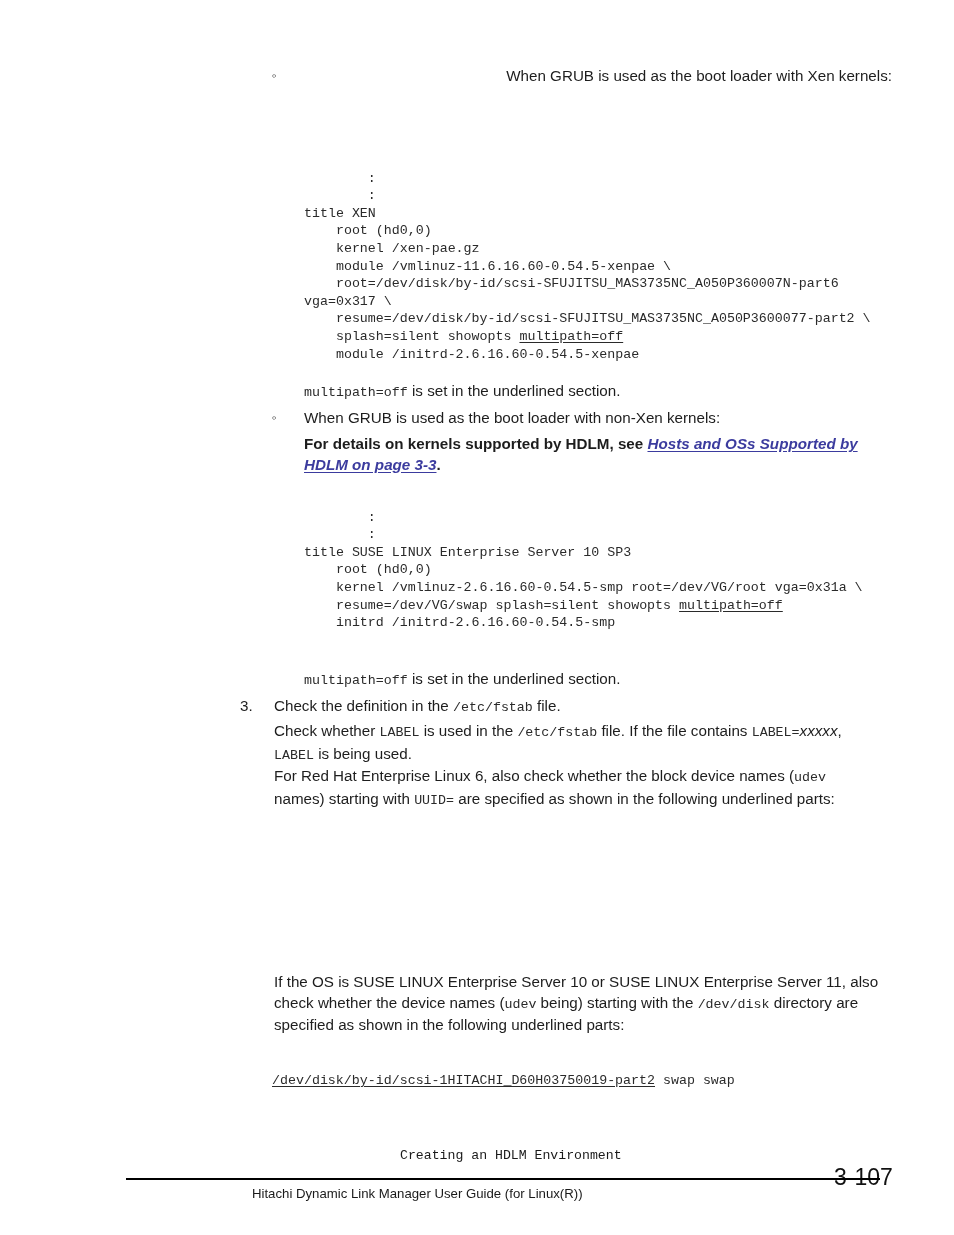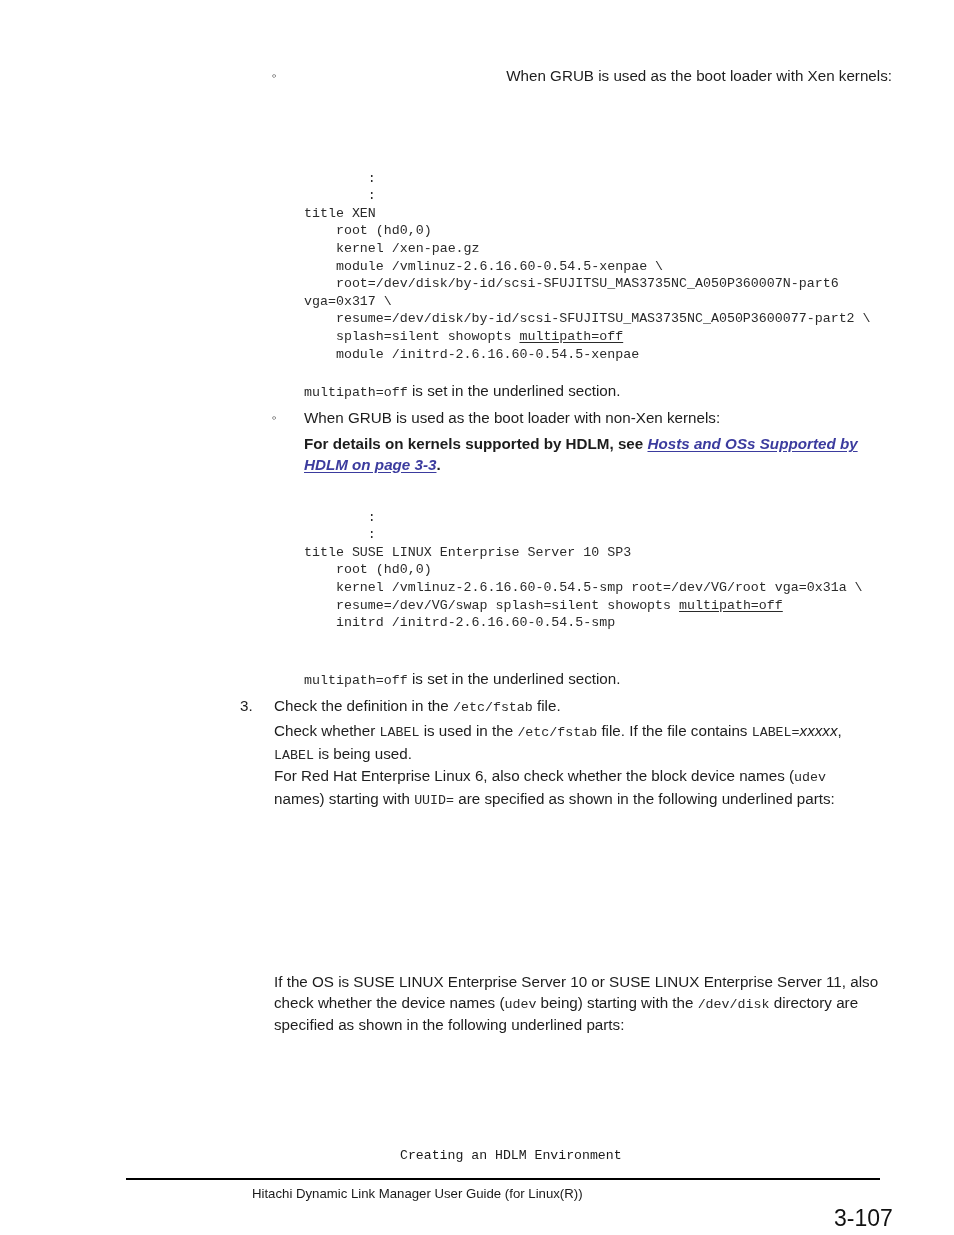--- a/index.html
+++ b/index.html
@@ -100,21 +100,21 @@
     <div class="body-text" style="margin-left:32px;text-align:right;">When GRUB is used as the boot loader with Xen kernels:</div>
   </div>
 
 
   <div class="abs code-block" style="left:304px; top:152px; width:600px;">
 <span>        :</span>
 <span>        :</span>
 <span>title XEN</span>
 <span>    root (hd0,0)</span>
 <span>    kernel /xen-pae.gz</span>
-<span>    module /vmlinuz-2.6.16.60-0.54.5-xenpae \</span>
+<span>    module /vmlinuz-11.6.16.60-0.54.5-xenpae \</span>
 <span>    root=/dev/disk/by-id/scsi-SFUJITSU_MAS3735NC_A050P360007N-part6 vga=0x317 \</span>
 <span>    resume=/dev/disk/by-id/scsi-SFUJITSU_MAS3735NC_A050P3600077-part2 \</span>
 <span>    splash=silent showopts <span class="underline">multipath=off</span></span>
 <span>    module /initrd-2.6.16.60-0.54.5-xenpae</span>
   </div>
 
   <div class="abs body-text" style="left:304px; top:381px; width:600px;">
     <span class="mono">multipath=off</span><span> is set in the underlined section.</span>
   </div>
 
@@ -153,22 +153,23 @@
 
   <div class="abs body-text" style="left:274px; top:766px; width:605px;">
     <span>For Red Hat Enterprise Linux 6, also check whether the block device names (</span><span class="mono">udev</span><span> names) starting with </span><span class="mono">UUID=</span><span> are specified as shown in the following underlined parts:</span>
   </div>
 
 
   <div class="abs body-text" style="left:274px; top:972px; width:612px;">
     <span>If the OS is SUSE LINUX Enterprise Server 10 or SUSE LINUX Enterprise Server 11, also check whether the device names (</span><span class="mono">udev</span><span> being) starting with the </span><span class="mono">/dev/disk</span><span> directory are specified as shown in the following underlined parts:</span>
   </div>
 
+  <div class="abs code-block" style="left:272px; top:1072px; width:640px;"><span class="underline">/dev/disk/by-id/scsi-1HITACHI_D60H03750019-part2</span><span> swap swap</span></div>
 
   <div class="footer-text" style="left:400px; top:1148px;font-family:Liberation Mono, monospace;">Creating an HDLM Environment</div>
 
-  <div class="footer-page" style="left:834px; top:1205px;">3-107</div>
+  <div class="footer-page" style="left:834px; top:1164px;">3-107</div>
 
   <div class="footer-rule" style="left:126px; top:1178px; width:754px;"></div>
 
   <div class="footer-text" style="left:252px; top:1186px;">Hitachi Dynamic Link Manager User Guide (for Linux(R))</div>
 
 </div>
 
 </body></html>

